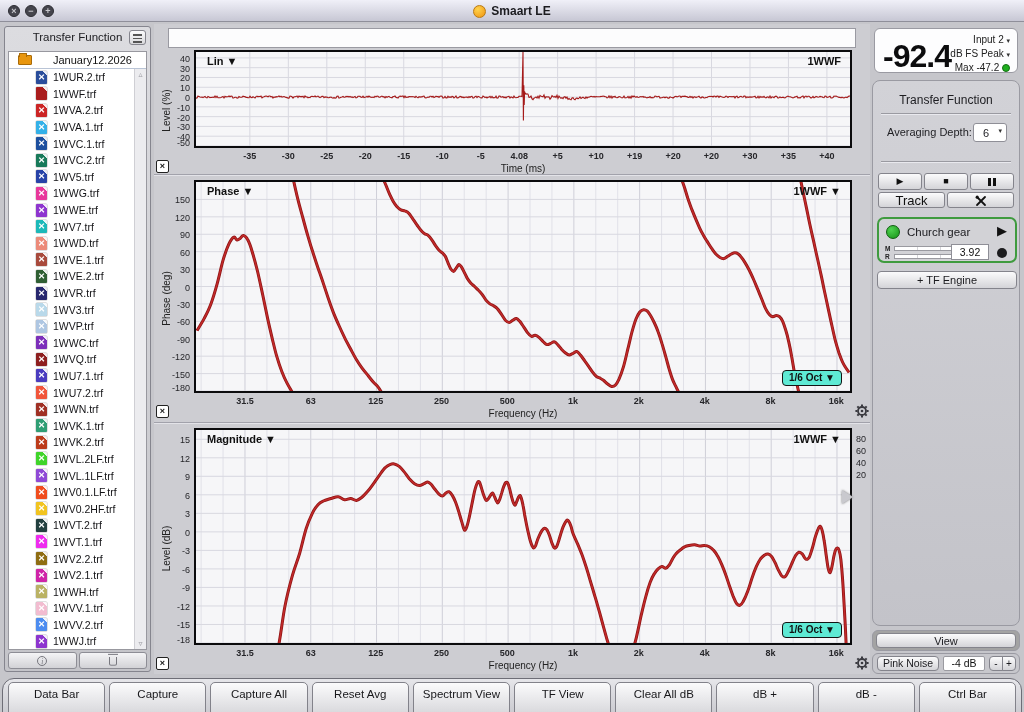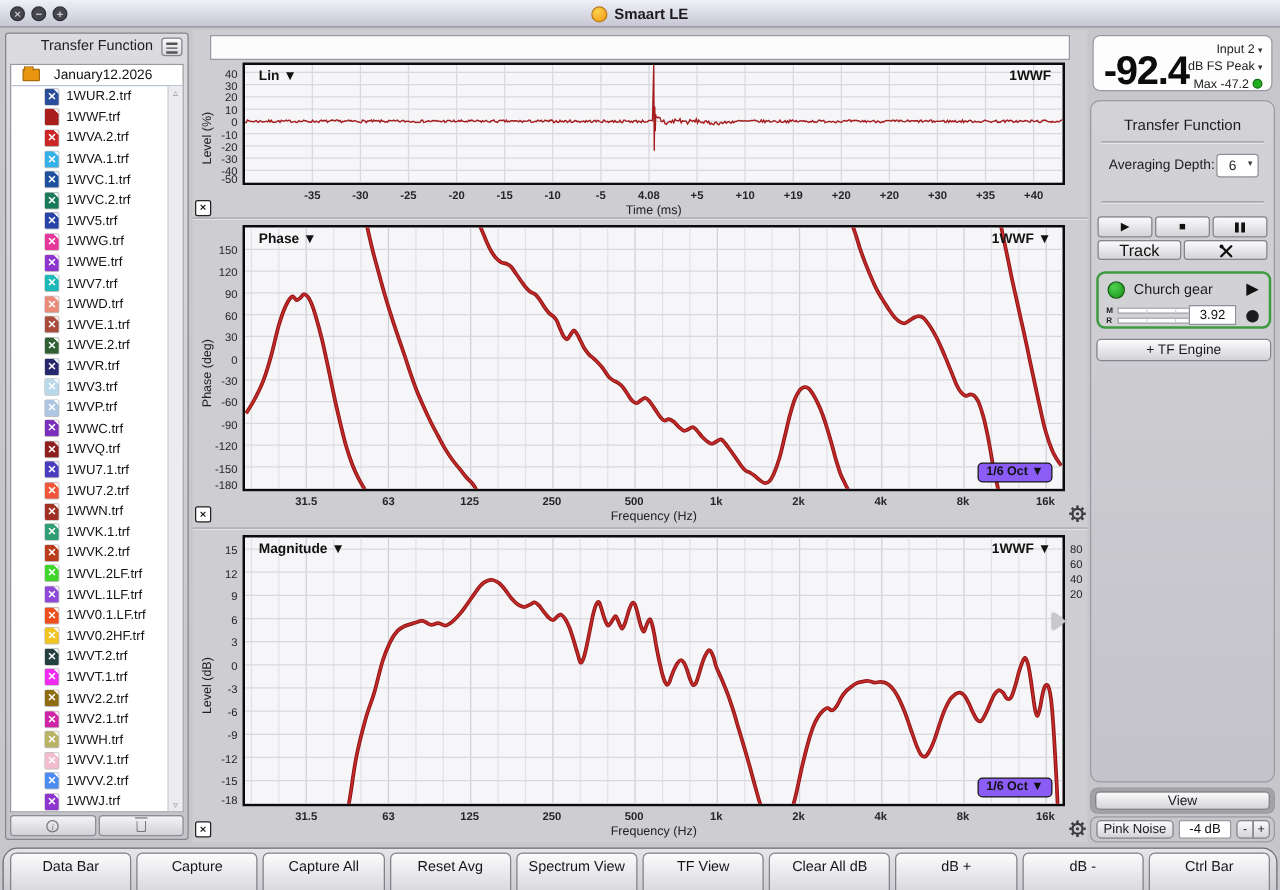--- a/index.html
+++ b/index.html
@@ -19,21 +19,21 @@
   
   #sidebar { position:absolute; left:4px; top:26px; width:147px; height:646px;
     background:linear-gradient(#dcdce0,#c4c4c9); border:1px solid #85858e; border-radius:3px; }
   #sb-header { position:relative; height:22px; }
   #sb-title { position:absolute; left:0; right:0; top:4px; text-align:center; font-size:11.5px; color:#202024; }
   #sb-menu-btn { position:absolute; right:4px; top:3px; width:17px; height:15px; border:1px solid #84848c; border-radius:3px;
     background:linear-gradient(#fbfbfc,#d8d8db); }
   #sb-menu-btn i { display:block; margin:3px 3px 0; height:1.5px; background:#555; }
   #sb-menu-btn i + i { margin-top:2px; }
   #file-panel { position:absolute; left:3px; right:3px; top:24px; bottom:21px; background:#ffffff; border:1px solid #98989f; overflow:hidden; }
-  .folder-row { height:17px; display:flex; align-items:center; gap:11px; padding-left:9px; border-bottom:1px solid #b9c4d6; }
+  .folder-row { height:17px; display:flex; align-items:center; gap:21px; padding-left:9px; border-bottom:1px solid #b9c4d6; }
   .folder-icon { width:14px; height:10px; background:#e8960f; border:1px solid #a96b08; border-radius:1px; position:relative; }
   .folder-icon::before { content:""; position:absolute; left:0; top:-3px; width:6px; height:3px; background:#e8960f; border:1px solid #a96b08; border-bottom:none; border-radius:1px 1px 0 0; }
   .folder-label { font-size:11px; color:#111; }
   .file-row { height:16.6px; display:flex; align-items:center; gap:6px; padding-left:27px; }
   .file-icon { width:11px; height:13px; border-radius:1px; color:#fff; font-size:8.5px; font-weight:bold; line-height:13px; text-align:center;
     background-image:linear-gradient(225deg, rgba(255,255,255,.9) 0 3px, rgba(0,0,0,0) 3.2px); box-shadow:0 0 0 .5px rgba(0,0,0,.25); }
   .file-label { font-size:10.5px; color:#131316; }
   #sb-scroll { position:absolute; right:0; top:17px; bottom:0; width:12px; background:#ececef; border-left:1px solid #cfcfd4; }
   .scroll-arrow { position:absolute; left:0; right:0; text-align:center; color:#9b9ba2; font-size:8px; }
   #sb-footer { position:absolute; left:3px; right:3px; bottom:2px; height:17px; display:flex; gap:2px; }
@@ -48,21 +48,21 @@
   #readout-strip { position:absolute; left:14px; top:4px; width:688px; height:20px; background:#fcfcfd; border:1px solid #9a9aa2; }
   .chart-section { position:absolute; left:0; width:716px; }
   .plot { position:absolute; left:40px; top:0; width:658px; background:#f6f6f8; border:2px solid #0b0b0d; }
   .plot svg { display:block; }
   .ytick { position:absolute; width:34px; left:2px; text-align:right; font-size:9px; color:#26262a; }
   .xtick { position:absolute; width:40px; text-align:center; font-size:9px; color:#26262a;font-weight:bold; }
   .y-axis-title { position:absolute; font-size:10px; color:#222; transform:rotate(-90deg); transform-origin:center; width:80px; text-align:center; }
   .x-axis-title { position:absolute; left:40px; width:658px; text-align:center; font-size:10px; color:#222; }
   .plot-title { position:absolute; left:11px; top:3px; font-size:11px; font-weight:bold; color:#111; }
   .trace-label { position:absolute; right:9px; top:3px; font-size:11px; font-weight:bold; color:#111; }
-  .oct-badge { position:absolute; right:8px; bottom:5px; background:#8b5cf6; border:1.5px solid #141414; border-radius:4px;
+  .oct-badge { position:absolute; right:8px; bottom:5px; background:#5eead4; border:1.5px solid #141414; border-radius:4px;
     padding:0 6px; font-size:10px; font-weight:bold; color:#111; line-height:14px;text-align:right; }
   .chart-close { position:absolute; left:2px; width:13px; height:13px; background:#fff; border:1.5px solid #222; border-radius:2px;
     font-size:9px; font-weight:bold; line-height:10px; text-align:center; color:#111; }
   .gear-btn { position:absolute; width:14px; height:14px; }
   .sep-line { position:absolute; left:0; width:716px; height:2px; background:#a2a2ab; border-bottom:1px solid #e3e3e8; }
   .coh-scale { position:absolute; font-size:9px; color:#26262a; line-height:12px; text-align:left; }
   .coh-pointer { position:absolute; width:0; height:0; border-top:7px solid transparent; border-bottom:7px solid transparent; border-left:11px solid #c9c9ce; filter:drop-shadow(0 0 1px #777); }
 
   
   #rpanel { position:absolute; left:872px; top:24px; width:148px; height:650px; }

